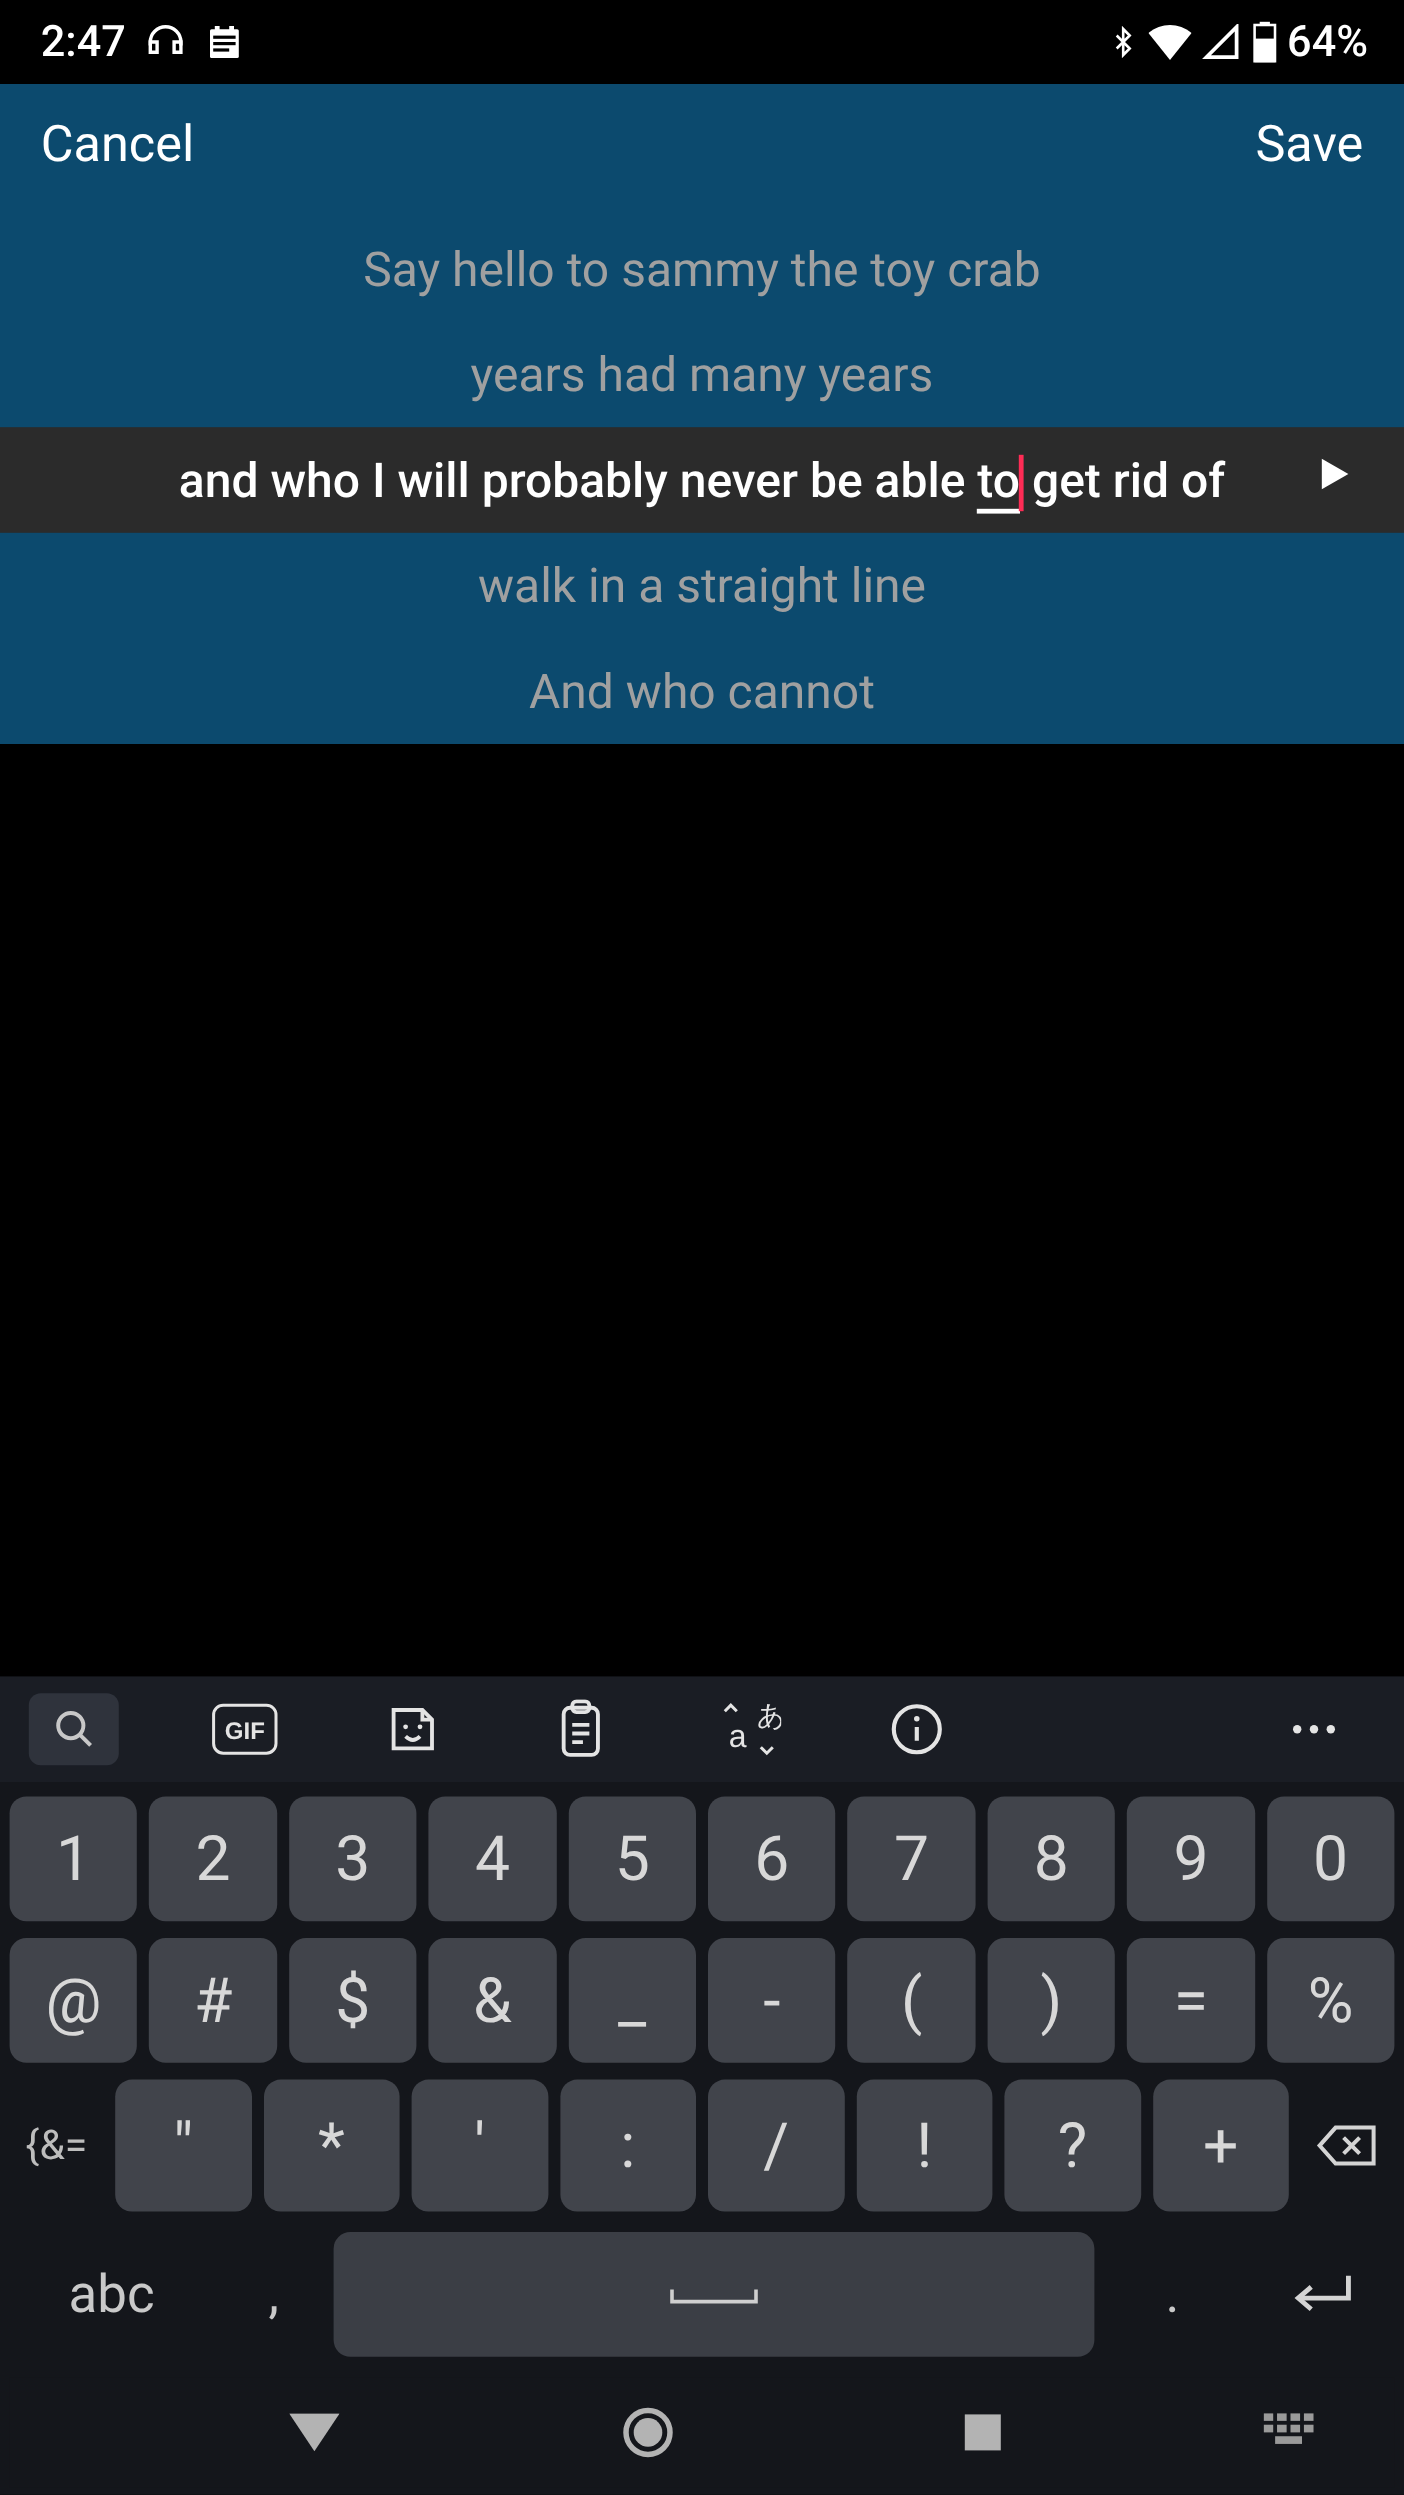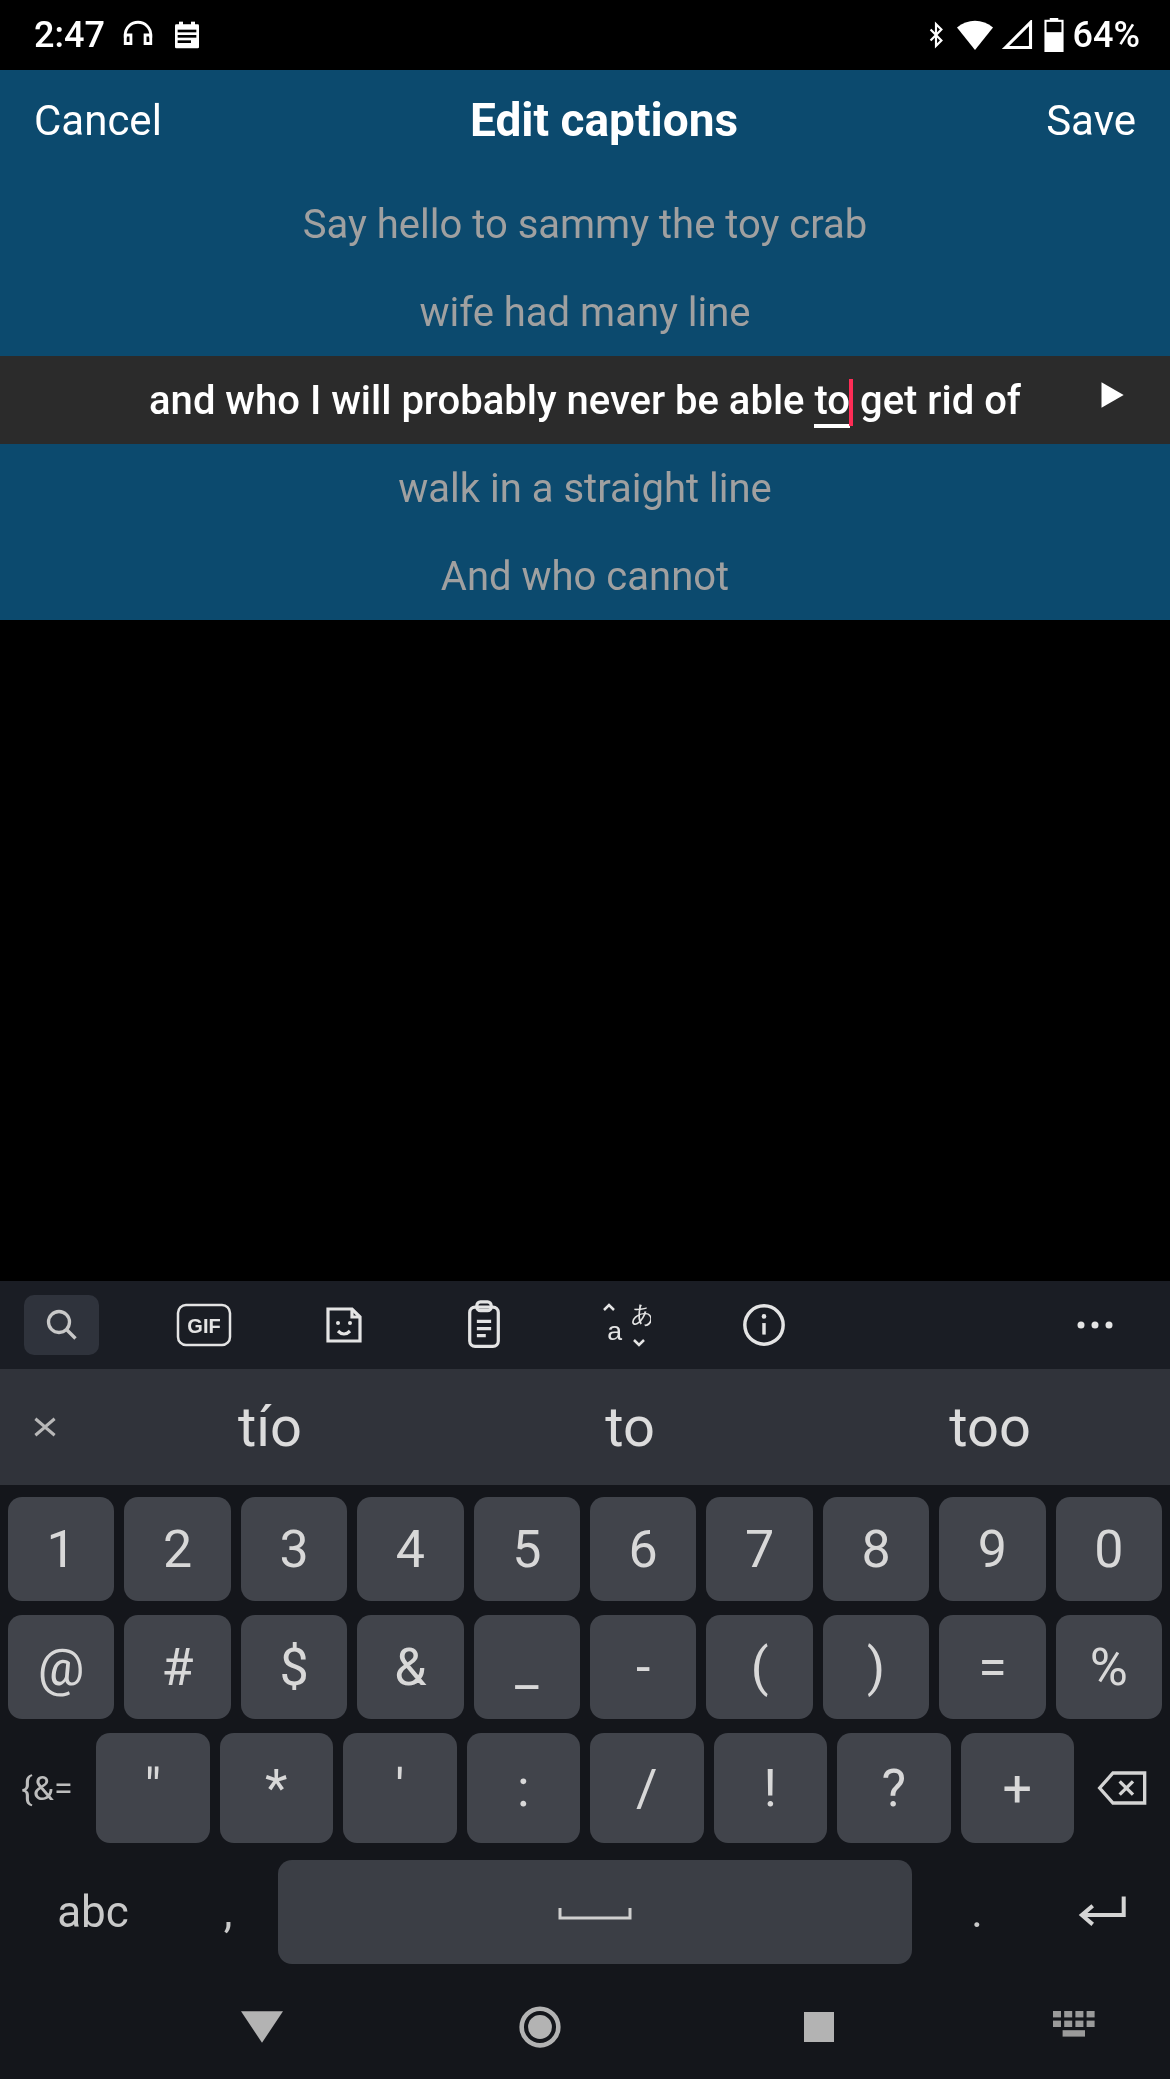--- a/index.html
+++ b/index.html
@@ -113,30 +113,29 @@
         </svg>
     </span>
     <span>64%</span>
   </div>
 </div>
 
 <div class="app">
 
   <div class="header">
     <span class="btn">Cancel</span>
-    <span class="title">Edit captions</span>
     <span class="btn">Save</span>
   </div>
 
   <div class="captions">
     <div class="caption">
         <span>Say hello to sammy the toy crab</span>
       </div>
     <div class="caption">
-        <span>wife had many line</span>
+        <span>years had many years</span>
       </div>
     <div class="caption active">
       <span class="editing"><span>and who I will probably never be able </span><span class="cursor-word cursor-word-under">to</span><span> get rid of</span></span>
       <span class="play">
         <svg width="38" height="38" viewBox="0 0 24 24" fill="#fff">
             <path d="M6 4l14 8-14 8z"></path>
           </svg>
       </span>
     </div>
     <div class="caption">
@@ -197,30 +196,20 @@
     </div>
     <div class="tb-btn">
       <svg width="40" height="12" viewBox="0 0 40 12">
           <circle cx="6" cy="6" r="3.5" fill="#e4e4e4"></circle>
           <circle cx="20" cy="6" r="3.5" fill="#e4e4e4"></circle>
           <circle cx="34" cy="6" r="3.5" fill="#e4e4e4"></circle>
         </svg>
     </div>
   </div>
 
-  <div class="suggestions">
-    <div class="sugg-collapse">
-      <svg width="34" height="44" viewBox="0 0 24 32" fill="none" stroke="#b8b8b8" stroke-width="2.2">
-          <path d="M5 10l7 6 7-6M5 22l7-6 7 6"></path>
-        </svg>
-    </div>
-    <div class="sugg-item">tío</div>
-    <div class="sugg-item center">to</div>
-    <div class="sugg-item">too</div>
-  </div>
 
   <div class="keys">
     <div class="krow">
       <div class="key">1</div>
       <div class="key">2</div>
       <div class="key">3</div>
       <div class="key">4</div>
       <div class="key">5</div>
       <div class="key">6</div>
       <div class="key">7</div>

